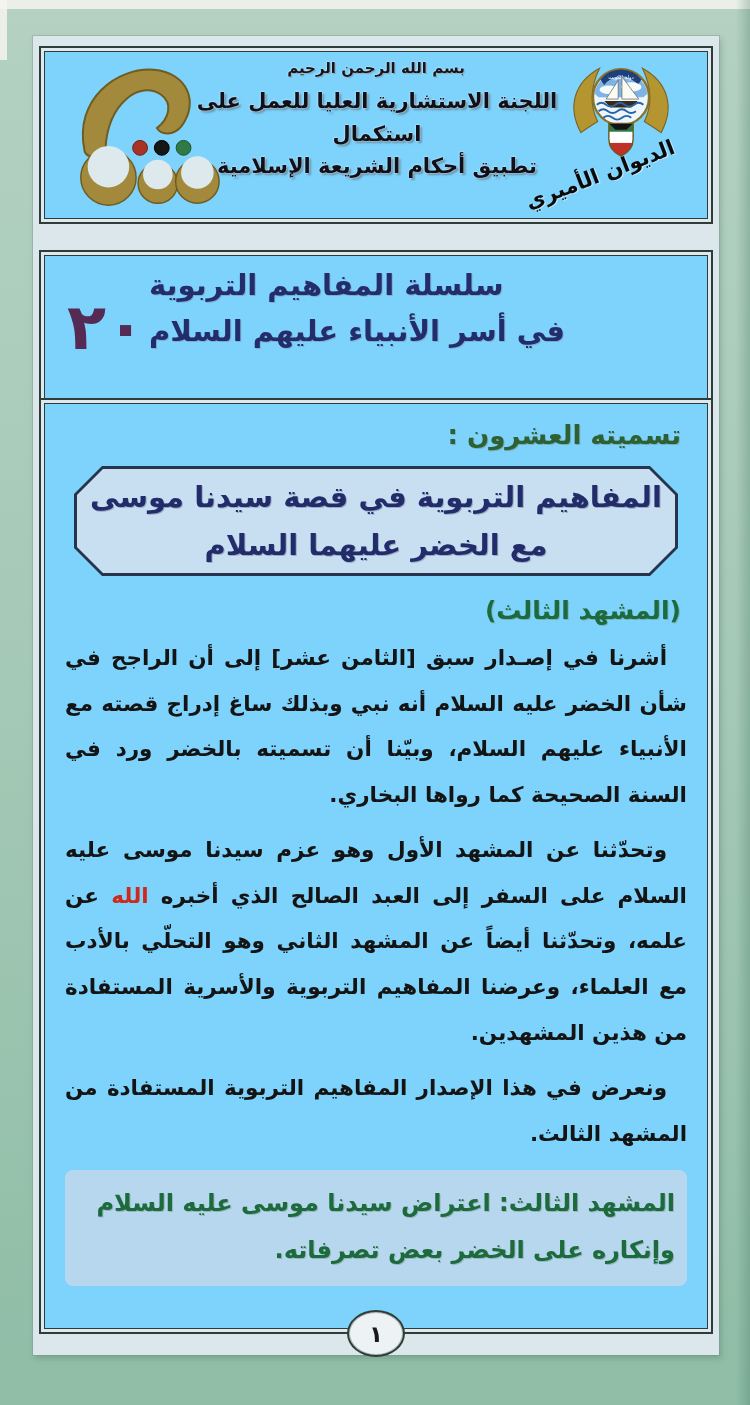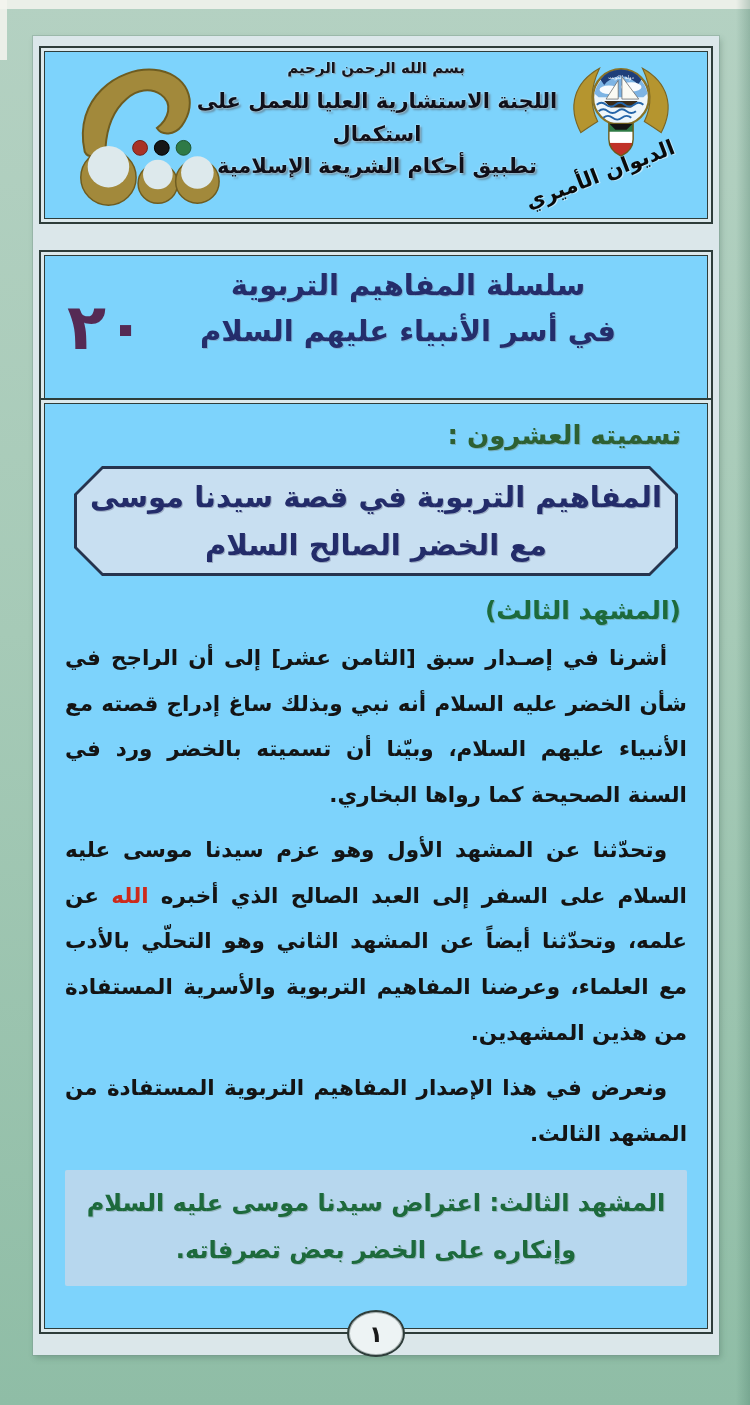--- a/index.html
+++ b/index.html
@@ -53,21 +53,21 @@
     transform:rotate(-21deg); transform-origin:60% 40%;
     letter-spacing:1px;
     text-shadow:1px 1px 0 rgba(255,255,255,.5);
   }
 
   
   .series-number {
     position:absolute; left:22px; top:50%; transform:translateY(-54%);
     font-size:64px; font-weight:bold; color:#552a54; line-height:1;
   }
-  .series-titles { position:absolute; left:104px; right:40px; top:12px; text-align:center; direction:rtl; }
+  .series-titles { position:absolute; left:104px; right:40px; top:12px; text-align:left; direction:rtl; }
   .series-titles .t1, .series-titles .t2 {
     font-size:29px; font-weight:bold; color:#242d6b;
     text-shadow:1px 1px 0 rgba(120,130,160,.45);
   }
   .series-titles .t2 { margin-top:12px; }
 
   
   .main-in { padding:8px 20px 0 20px; direction:rtl; }
   .issue-label {
     text-align:right; font-size:26px; font-weight:bold; color:#2d6033;
@@ -95,22 +95,22 @@
     text-shadow:1px 1px 0 rgba(100,130,110,.4);
   }
   .body-para {
     margin-top:10px; text-align:justify; text-align-last:right;
     font-size:21.5px; line-height:2.12; font-weight:bold; color:#141414;
     text-indent:20px;
   }
   .allah-word { color:#cd2a1b; }
   .highlight-band {
     margin:14px 0 0 0; background:#b7d7ee; padding:10px 12px 12px 12px;
-    text-align:center; font-size:24px; font-weight:bold; color:#1d6a3c;
-    line-height:1.95; border-radius:2px;
+    font-size:24px; font-weight:bold; color:#1d6a3c;
+    line-height:1.95; border-radius:8px;
     text-shadow:1px 1px 0 rgba(90,120,105,.35);
   }
   .page-number-badge {
     position:absolute; left:50%; bottom:-25px; transform:translateX(-50%);
     width:58px; height:47px; background:#edf3f4;
     border:2px solid #2e3d3a; border-radius:50%;
     display:flex; align-items:center; justify-content:center;
     font-size:23px; font-weight:bold; color:#1a1a1a; z-index:3;
     box-shadow:inset 0 0 0 1px rgba(46,61,58,.35);
   }
@@ -190,21 +190,21 @@
   </div>
 
   <div class="panel main">
     <div class="panel-in main-in">
 
       <div class="issue-label">تسميته العشرون :</div>
 
       <div class="octagon-outer">
         <div class="octagon-inner">
           <div class="b1">المفاهيم التربوية في قصة سيدنا موسى</div>
-          <div class="b2">مع الخضر الصالح السلام</div>
+          <div class="b2">مع الخضر عليهما السلام</div>
         </div>
       </div>
 
       <div class="scene-heading">(المشهد الثالث)</div>
 
       <p class="body-para">أشرنا في إصـدار سبق [الثامن عشر] إلى أن الراجح في شأن الخضر عليه السلام أنه نبي وبذلك ساغ إدراج قصته مع الأنبياء عليهم السلام، وبيّنا أن تسميته بالخضر ورد في السنة الصحيحة كما رواها البخاري.</p>
 
       <p class="body-para"><span>وتحدّثنا عن المشهد الأول وهو عزم سيدنا موسى عليه السلام على السفر إلى العبد الصالح الذي أخبره </span><span class="allah-word">الله</span><span> عن علمه، وتحدّثنا أيضاً عن المشهد الثاني وهو التحلّي بالأدب مع العلماء، وعرضنا المفاهيم التربوية والأسرية المستفادة من هذين المشهدين.</span></p>
 
       <p class="body-para">ونعرض في هذا الإصدار المفاهيم التربوية المستفادة من المشهد الثالث.</p>

